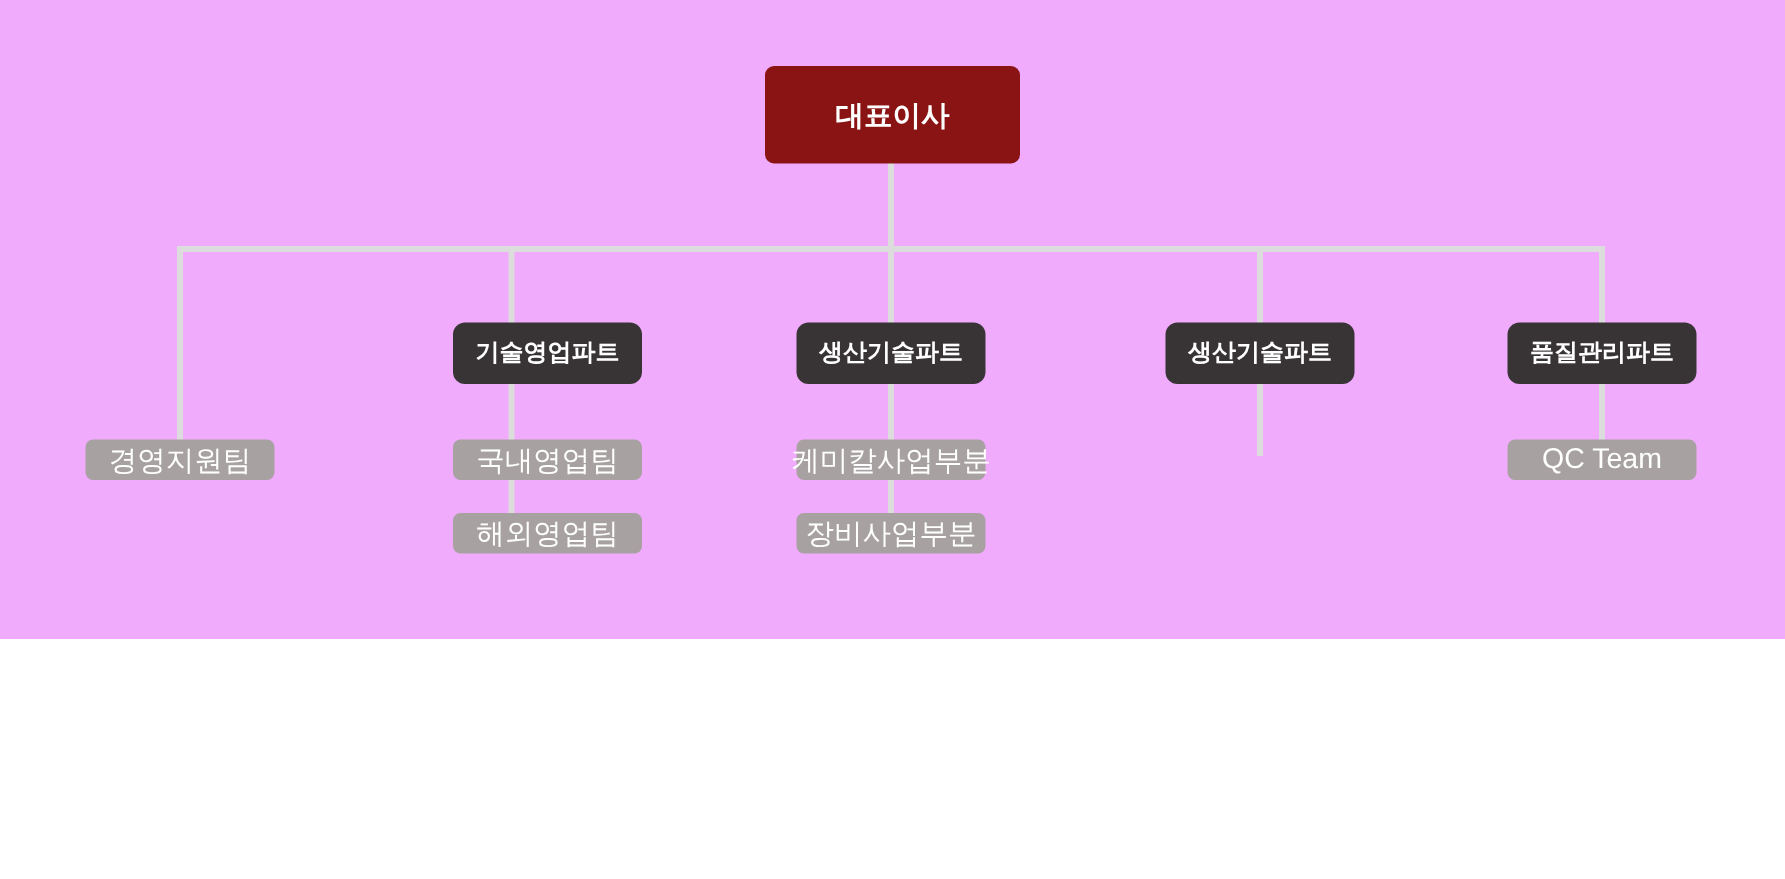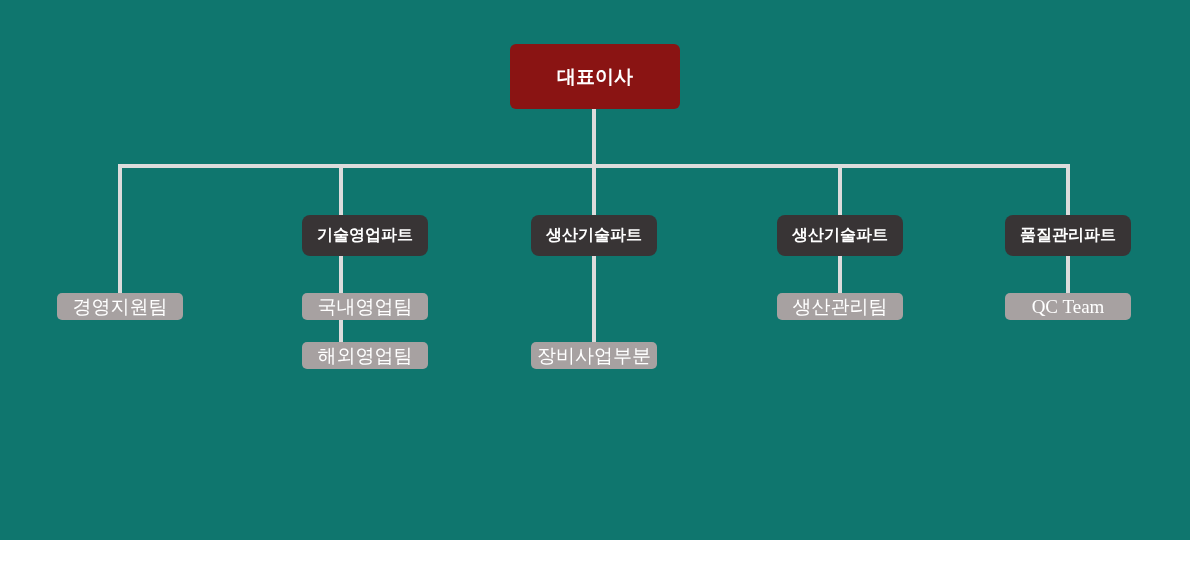--- a/index.html
+++ b/index.html
@@ -7,23 +7,22 @@
   body {
     font-family: "Liberation Sans", "DejaVu Sans", sans-serif;
     width: 1190px;
     height: 586px;
     position: relative;
     overflow: hidden;
   }
   .canvas {
     position: absolute;
     left: 0; top: 0;
-    width: 1190px; height: 540px;
-    background: #0f766e;
-    font-family: Liberation Serif, serif;
+    width: 1190px; height: 426px;
+    background: #f0abfc;
   }
   .connector {
     position: absolute;
     background: var(--line-color, #dcdcdc);
     z-index: 0;
   }
   .node {
     position: absolute;
     z-index: 1;
     display: flex;
@@ -80,21 +79,21 @@
 
   <div class="node root">대표이사</div>
 
   <div class="node team col1 row1">경영지원팀</div>
 
   <div class="node part col2">기술영업파트</div>
   <div class="node team col2 row1">국내영업팀</div>
   <div class="node team col2 row2">해외영업팀</div>
 
   <div class="node part col3">생산기술파트</div>
+  <div class="node team col3 row1">케미칼사업부분</div>
   <div class="node team col3 row2">장비사업부분</div>
 
   <div class="node part col4">생산기술파트</div>
-  <div class="node team col4 row1">생산관리팀</div>
 
   <div class="node part col5">품질관리파트</div>
   <div class="node team col5 row1">QC Team</div>
 
 </div>
 
 </body></html>

